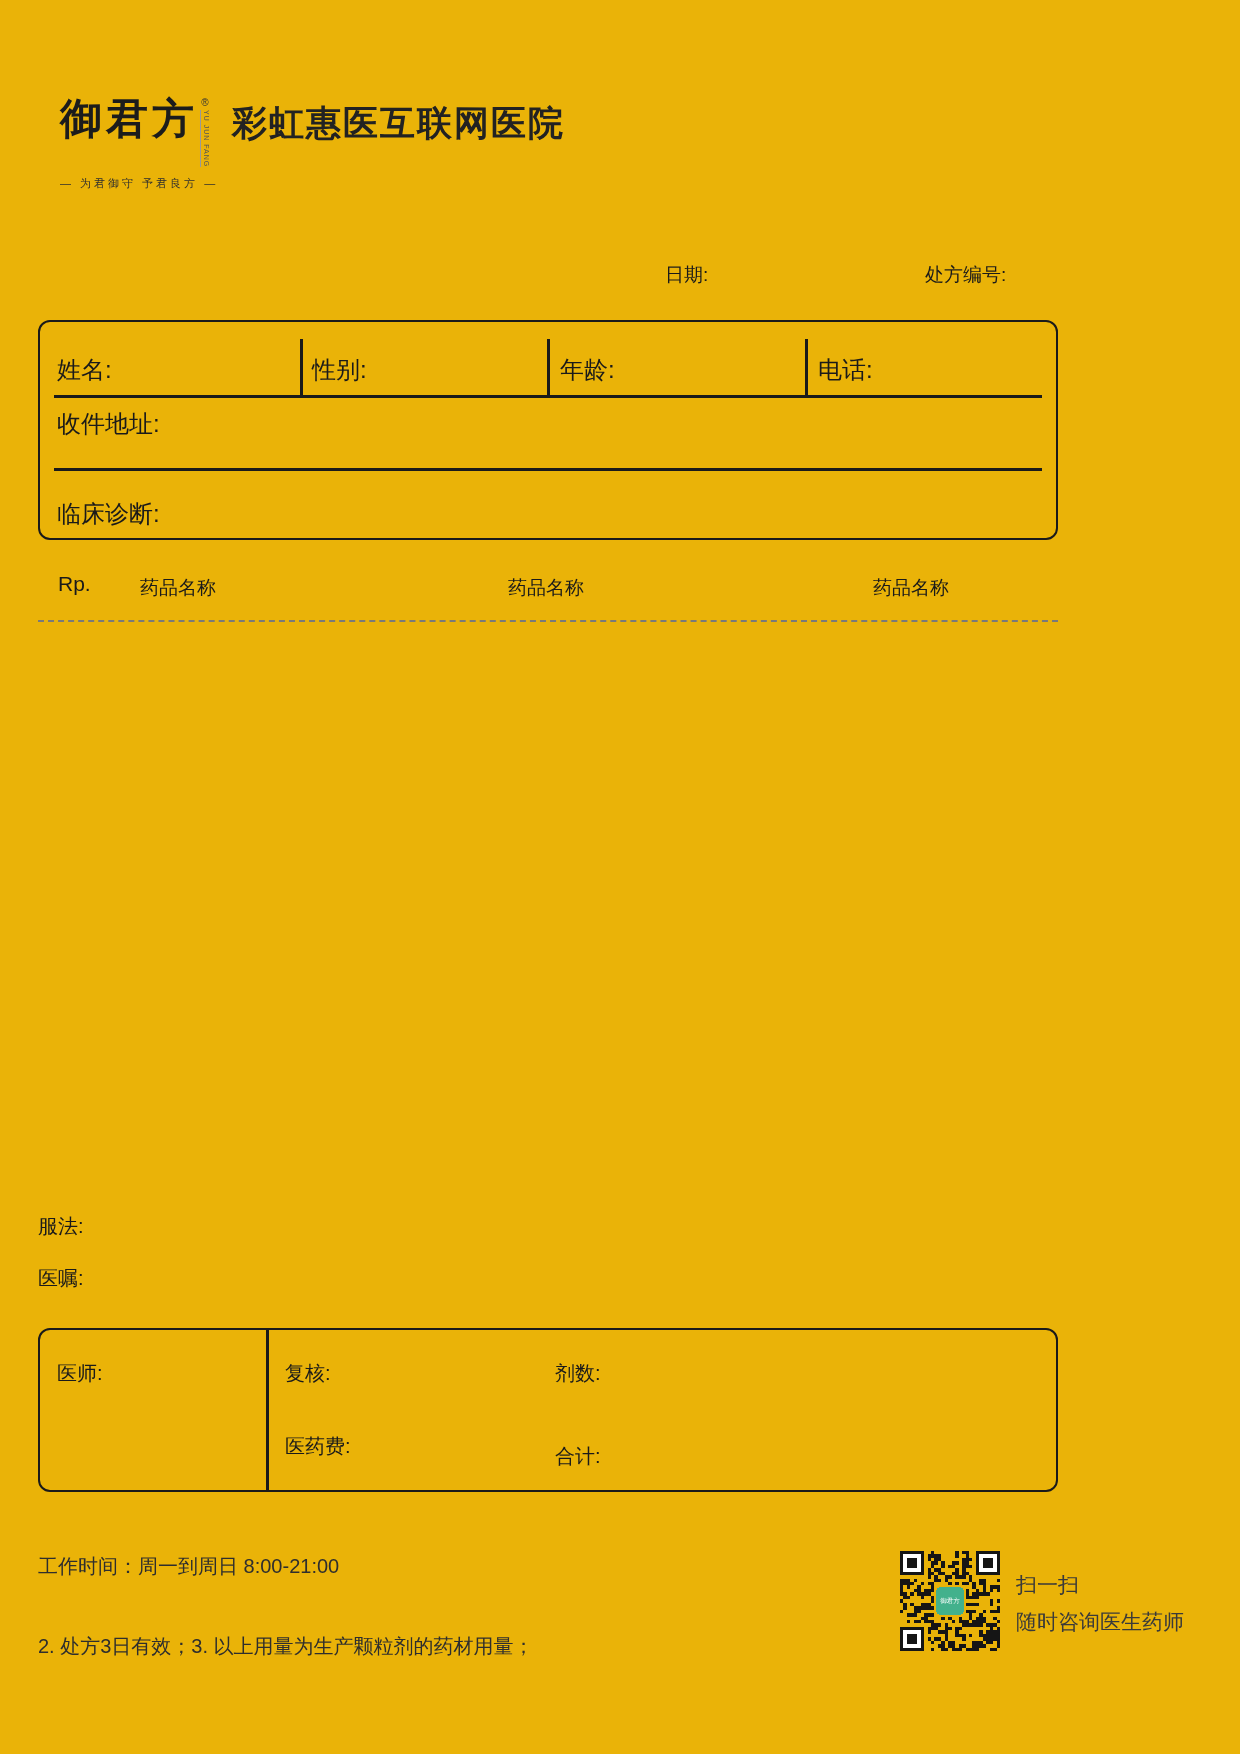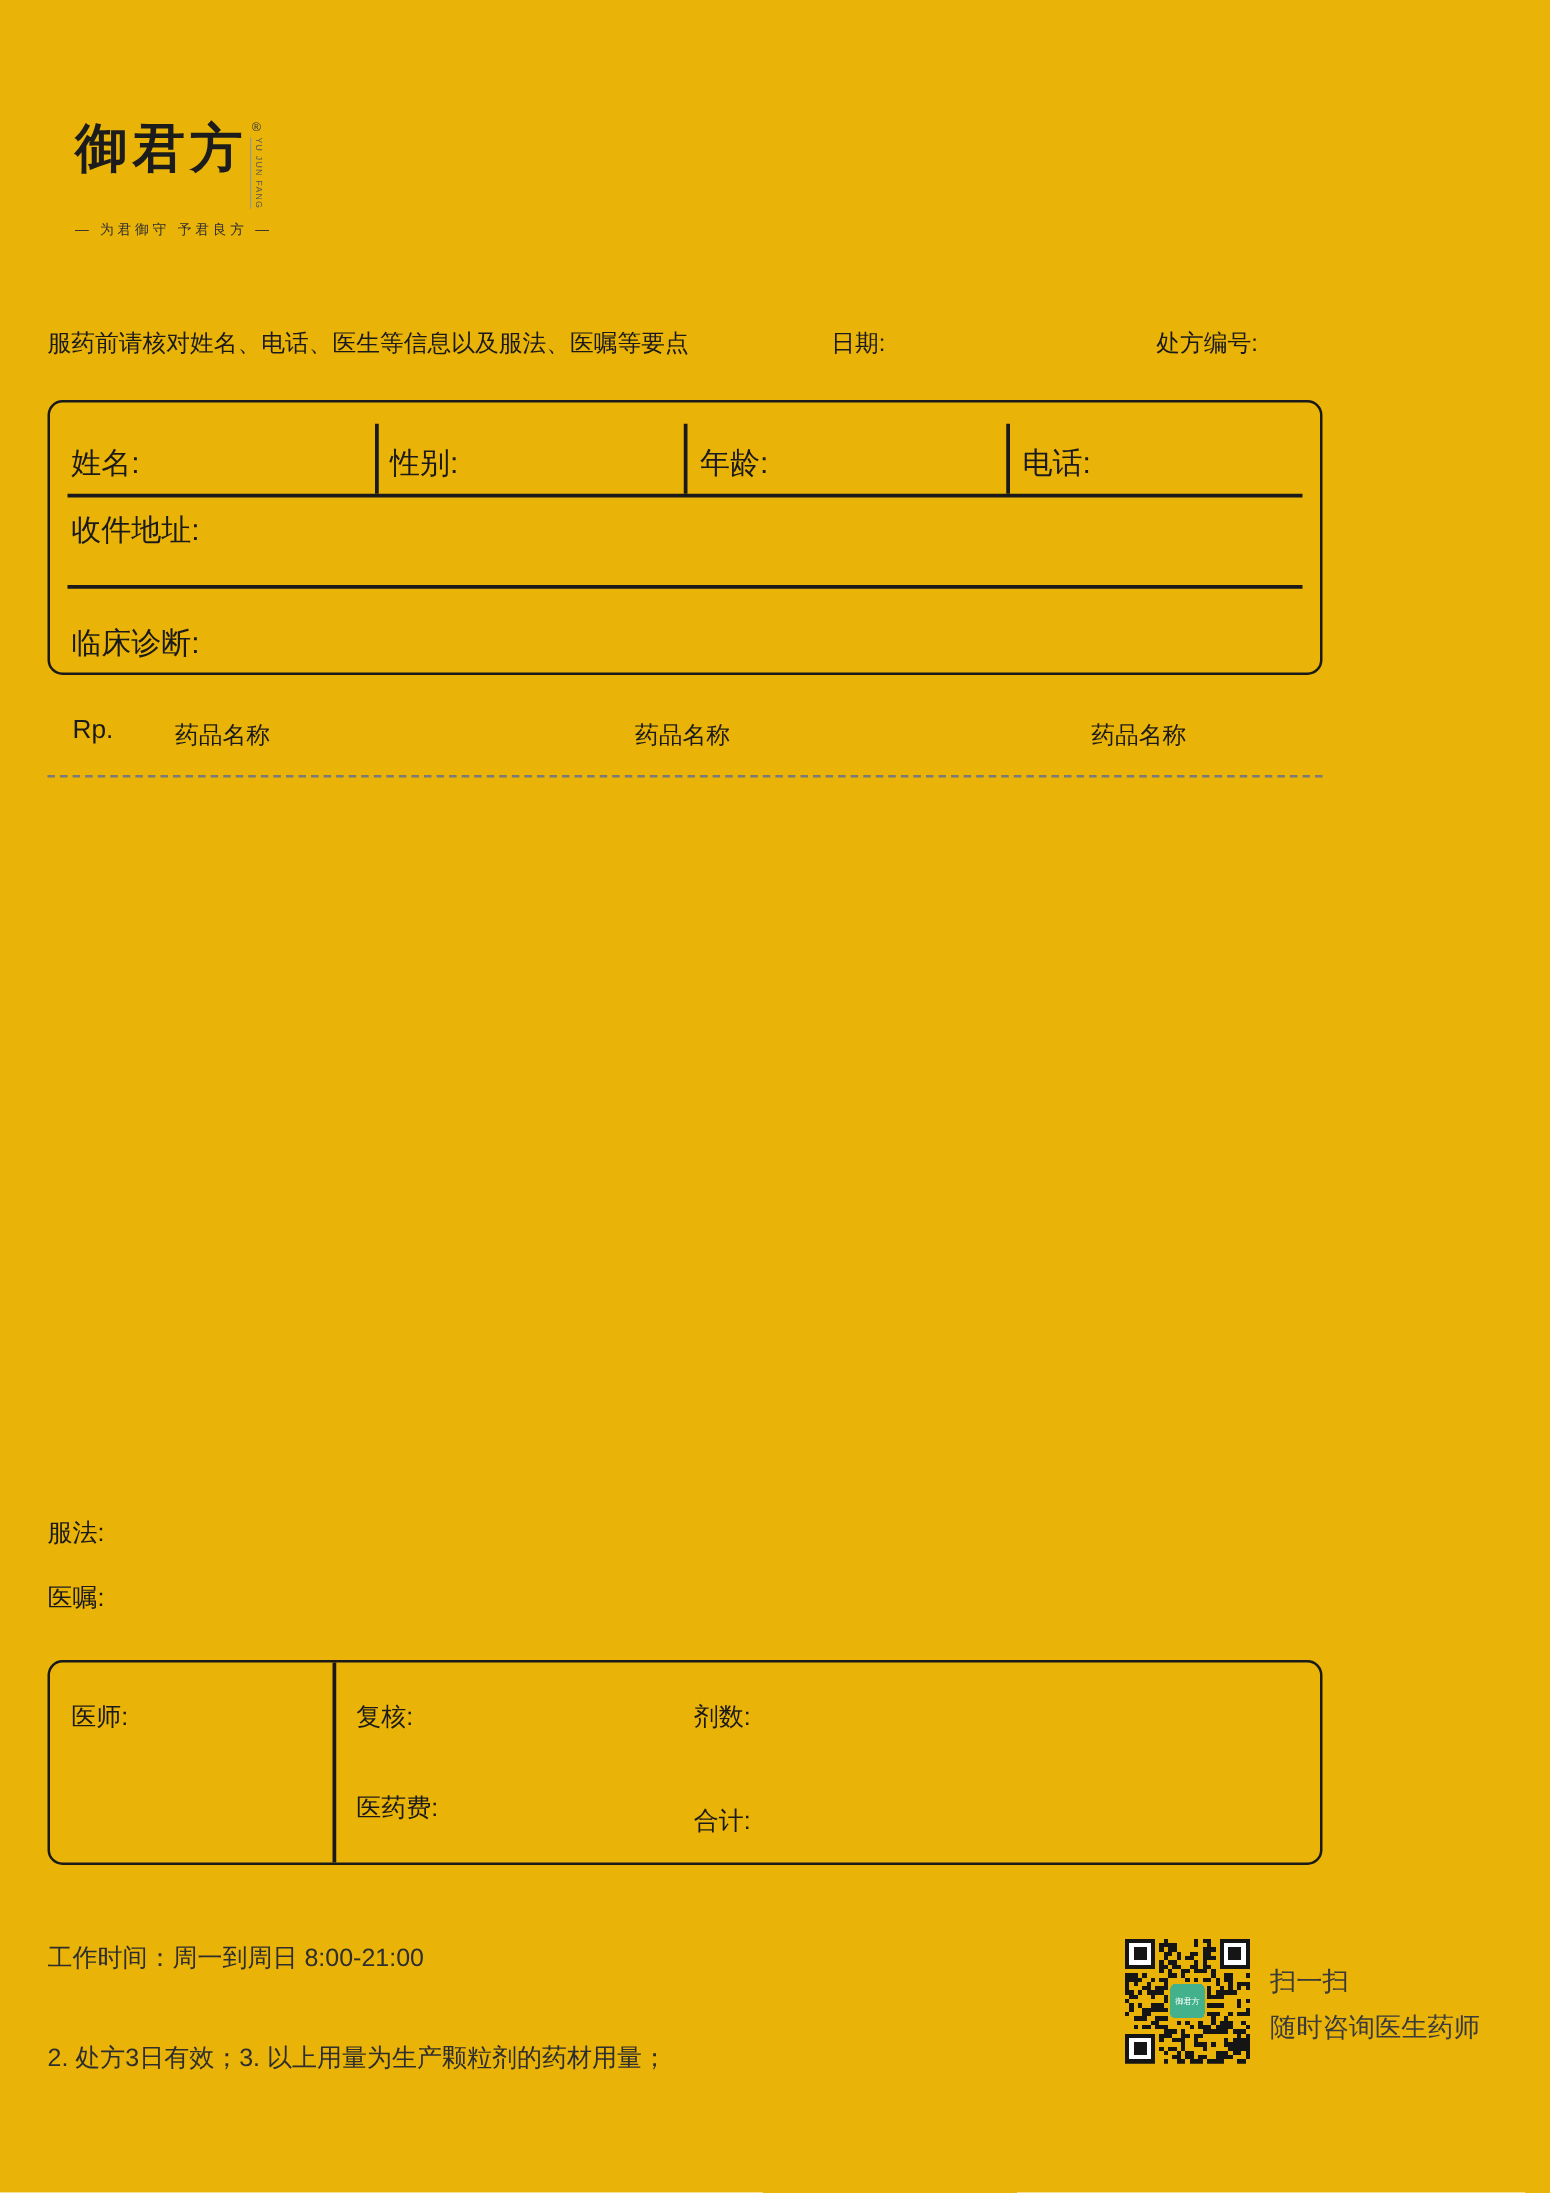--- a/index.html
+++ b/index.html
@@ -96,22 +96,22 @@
   <div class="logo">
     <div class="logo-row">
       <span class="logo-text">御君方</span>
       <span class="logo-side">
         <span class="logo-reg">®</span>
         <span class="logo-pinyin">YU JUN FANG</span>
       </span>
     </div>
     <div class="logo-tagline">— 为君御守  予君良方 —</div>
   </div>
-
-  <div class="notice">服药前请核对姓名、电话、医生等信息以及服法、医嘱等要点</div>
+  <h1 class="hospital-title">彩虹惠医互联网医院</h1>
+
   <div class="date-lab">日期:</div>
   <div class="rxno-lab">处方编号:</div>
 
   <div class="patient-box">
     <span class="lab lab-name">姓名:</span>
     <span class="lab lab-gender">性别:</span>
     <span class="lab lab-age">年龄:</span>
     <span class="lab lab-phone">电话:</span>
     <span class="v-div d1"></span>
     <span class="v-div d2"></span>

